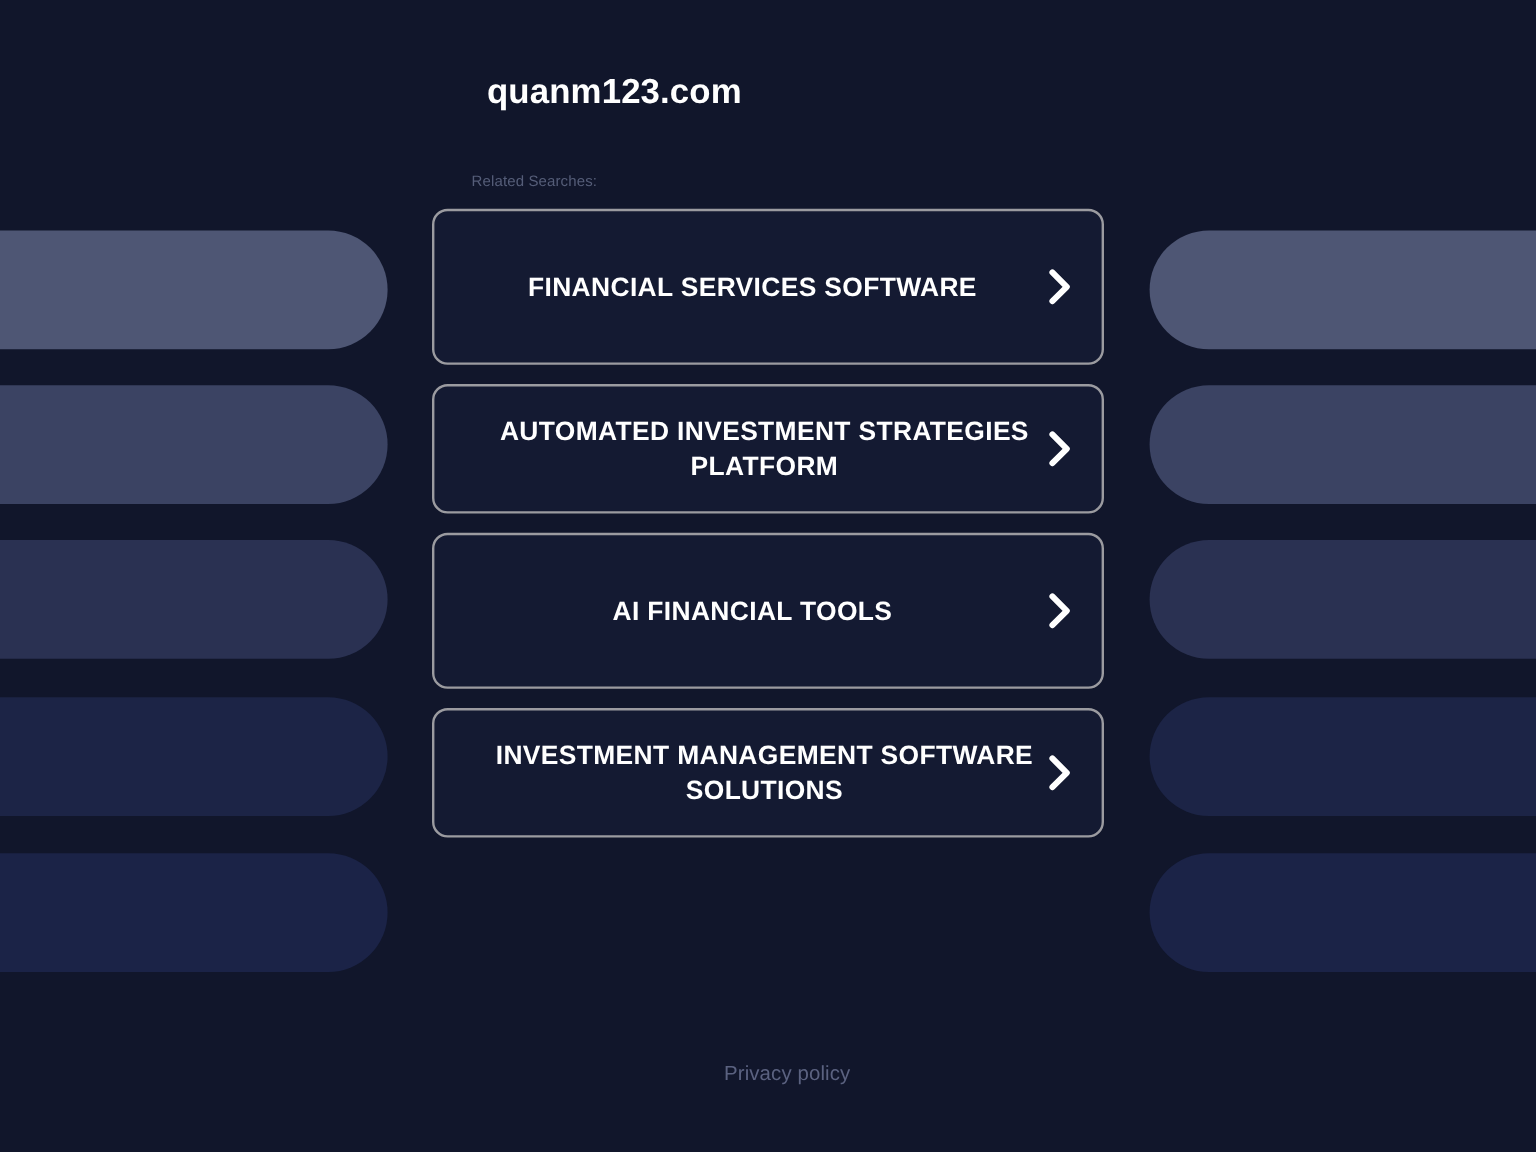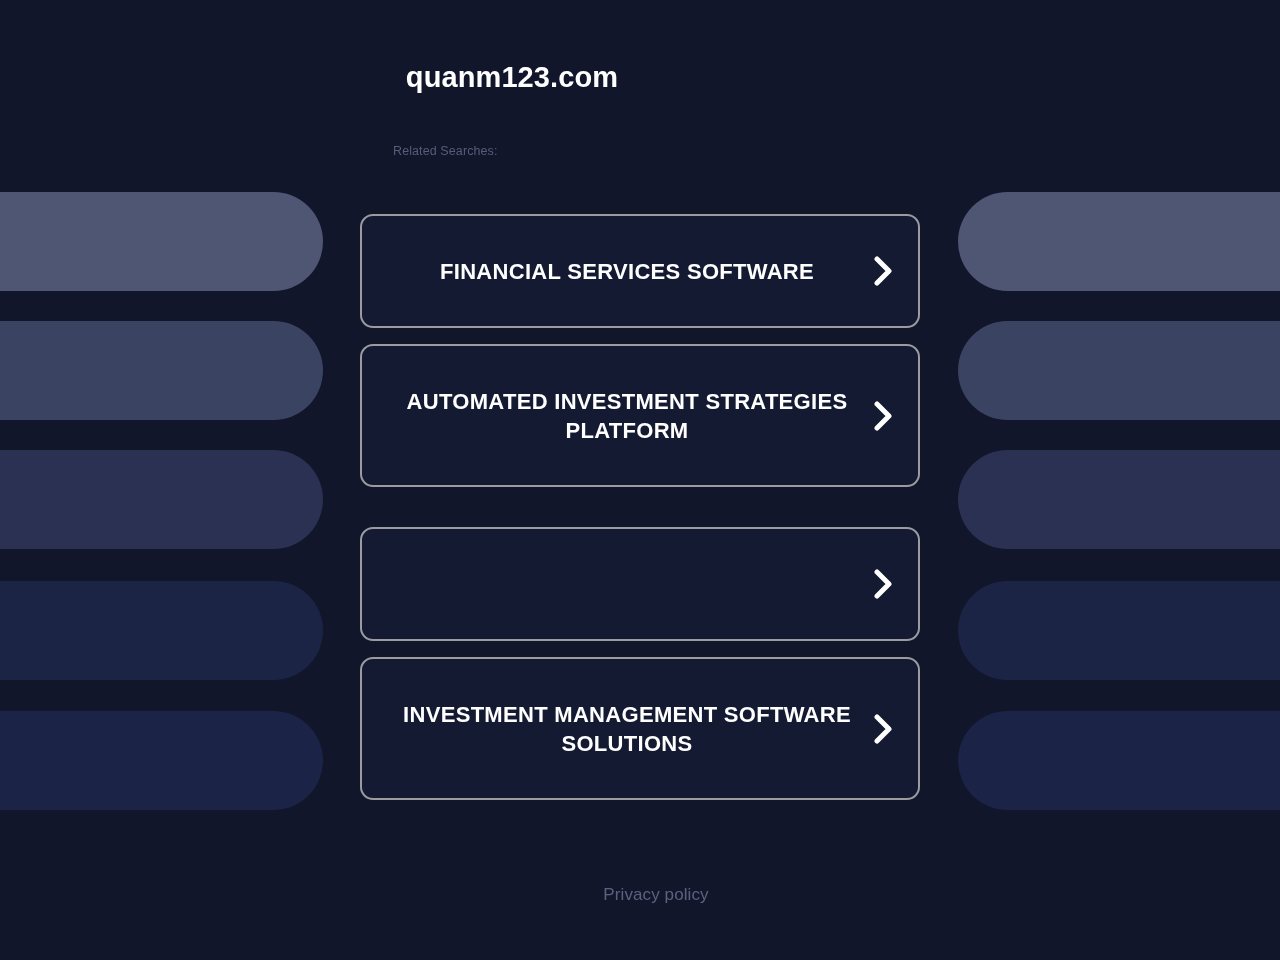--- a/index.html
+++ b/index.html
@@ -87,22 +87,22 @@
     width: 560px;
     background: #141a32;
     border: 2px solid #9b9ba0;
     border-radius: 13px;
     margin-bottom: 16px;
     display: flex;
     align-items: center;
     justify-content: center;
     padding: 0 46px 0 20px;
   }
-  .search-card.h1 { height: 114px; margin-top: 40px; }
-  .search-card.h2 { height: 143px; }
+  .search-card.h1 { height: 130px; }
+  .search-card.h2 { height: 108px; justify-content: flex-end; }
 
   .card-label {
     color: #ffffff;
     font-size: 22px;
     font-weight: bold;
     text-align: center;
     line-height: 29px;
     letter-spacing: 0.3px;
     text-transform: uppercase;
     max-width: 470px;
@@ -175,20 +175,21 @@
       </div>
       <div class="search-card h2">
         <div class="card-label">AUTOMATED INVESTMENT STRATEGIES PLATFORM</div>
         <span class="chevron-icon">
           <svg viewBox="0 0 22 30" width="22" height="30" aria-hidden="true">
             <path d="M5 3 L17 15 L5 27" fill="none" stroke="#ffffff" stroke-width="5" stroke-linecap="round" stroke-linejoin="round"></path>
           </svg>
         </span>
       </div>
       <div class="search-card h1">
+        <div class="card-label">AI FINANCIAL TOOLS</div>
         <span class="chevron-icon">
           <svg viewBox="0 0 22 30" width="22" height="30" aria-hidden="true">
             <path d="M5 3 L17 15 L5 27" fill="none" stroke="#ffffff" stroke-width="5" stroke-linecap="round" stroke-linejoin="round"></path>
           </svg>
         </span>
       </div>
       <div class="search-card h2">
         <div class="card-label">INVESTMENT MANAGEMENT SOFTWARE SOLUTIONS</div>
         <span class="chevron-icon">
           <svg viewBox="0 0 22 30" width="22" height="30" aria-hidden="true">

